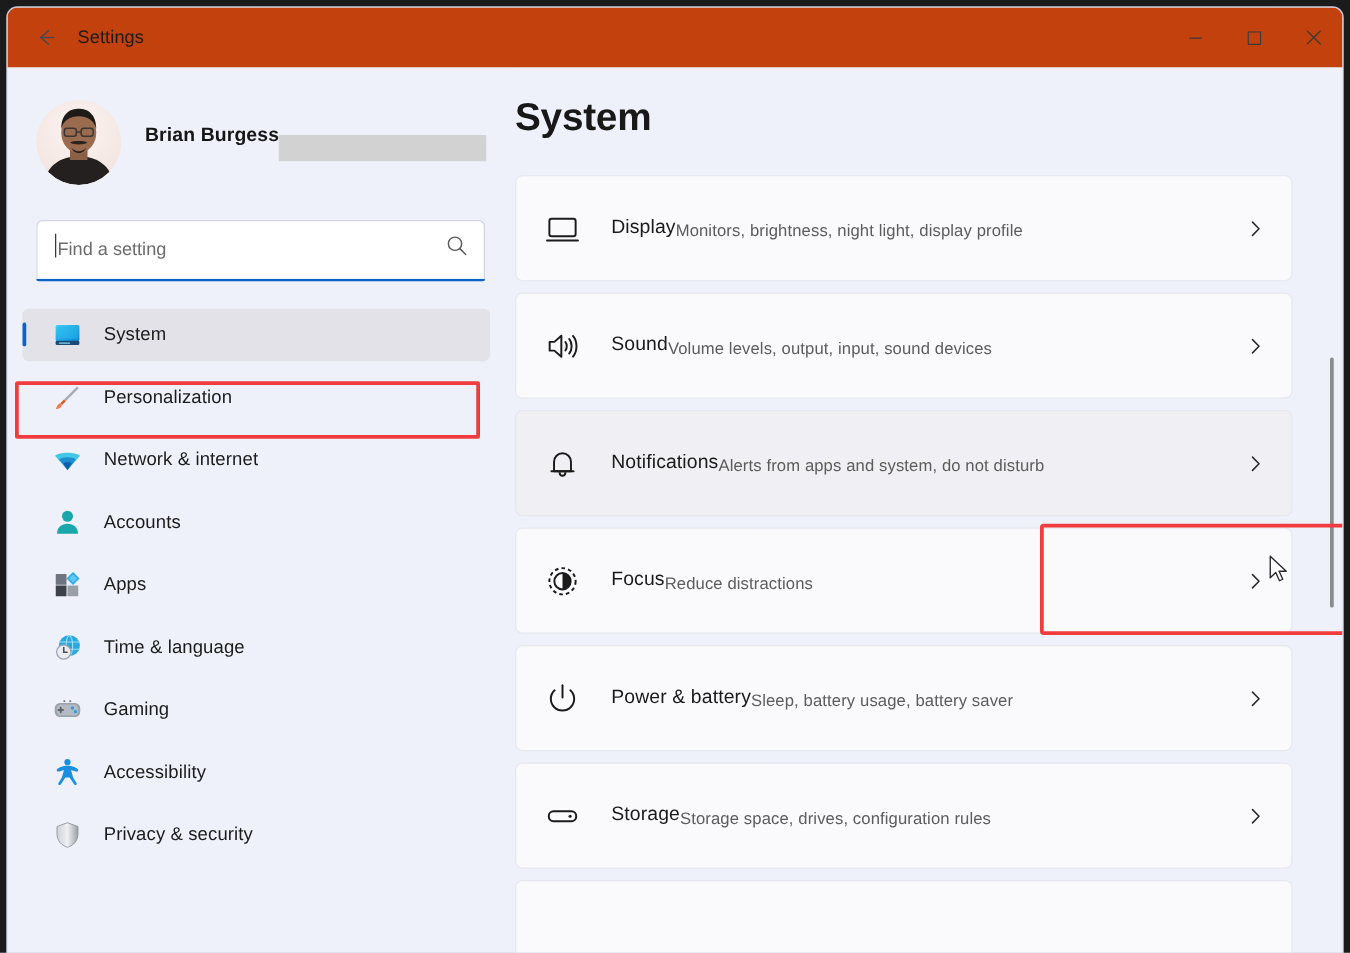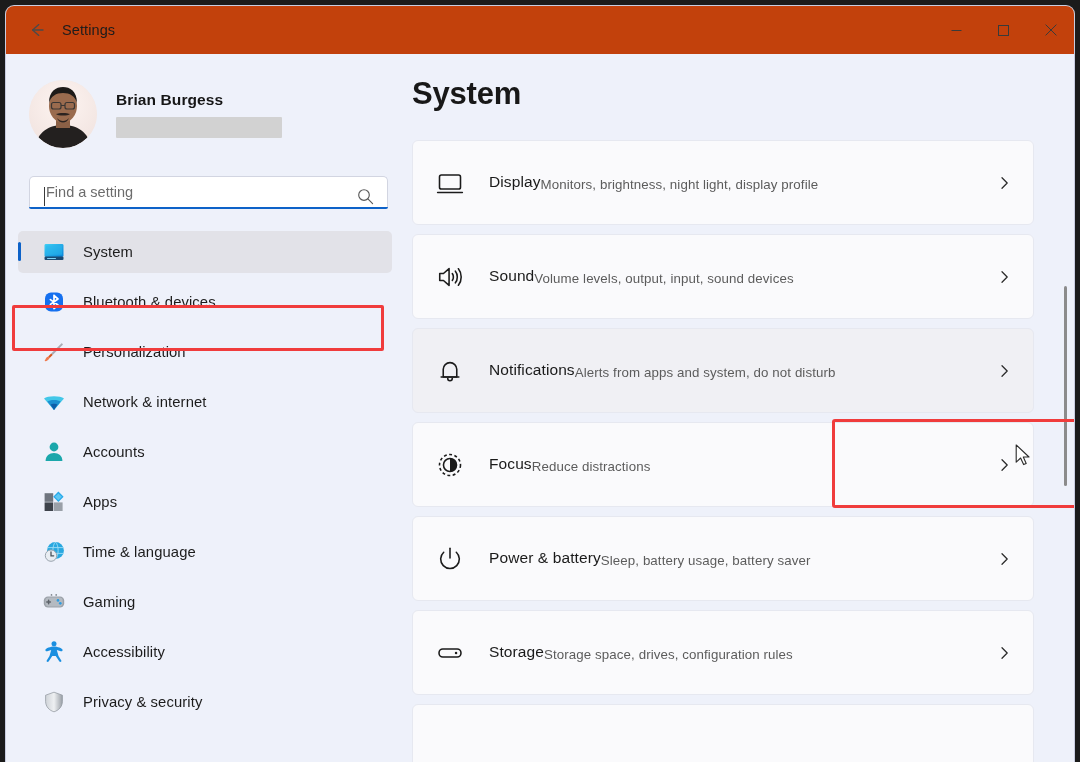--- a/index.html
+++ b/index.html
@@ -95,21 +95,21 @@
     border-radius: 50%;
     overflow: hidden;
     flex: 0 0 68px;
     background: #f3e9e6;
     position: relative;
   }
   #avatar svg { display: block; }
   #account-text {
     margin-left: 19px;
     display: flex;
-    flex-direction: column;
+    flex-direction: row;
     justify-content: center;
   }
   #account-name {
     font-size: 15.5px;
     font-weight: bold;
     color: #161616;
     letter-spacing: .1px;
   }
   #account-redaction {
     margin-top: 8px;
@@ -120,21 +120,21 @@
   }
 
   
   #search-wrap {
     position: relative;
     margin: 25px 0 0 23px;
     width: 359px;
   }
   #search-box {
     position: relative;
-    height: 31px;
+    height: 47px;
     background: #ffffff;
     border: 1px solid #d2d5e1;
     border-bottom: none;
     border-radius: 5px 5px 0 0;
     display: flex;
     align-items: center;
     box-sizing: border-box;
   }
   #search-underline {
     height: 2px;
@@ -446,29 +446,20 @@
         <rect x="4" y="5.4" width="16" height="9.4" rx=".6" fill="#2ab6ec" opacity=".55"></rect>
         <rect x="2.5" y="16.6" width="19" height="3.4" rx="1.1" fill="#1b4a73"></rect>
         <rect x="5" y="18" width="9" height="1" rx=".5" fill="#7fd4f7"></rect>
               </svg>
             </div>
             <div class="nav-label">System</div>
           </div>
           <div class="nav-item">
             <div class="nav-icon">
               <svg width="24" height="24" viewBox="0 0 24 24">
-                <rect x="3" y="2.5" width="18" height="19" rx="6" fill="#1570ef"></rect>
-        <path d="M12 5.4 v13.2 M12 5.4 L16 9 L8.4 14.4 M12 18.6 L16 15 L8.4 9.6" fill="none" stroke="#fff" stroke-width="1.7" stroke-linecap="round" stroke-linejoin="round"></path>
-              </svg>
-            </div>
-            <div class="nav-label">Bluetooth &amp; devices</div>
-          </div>
-          <div class="nav-item">
-            <div class="nav-icon">
-              <svg width="24" height="24" viewBox="0 0 24 24">
                 <path d="M19.6 3.2 L21 4.6 L10.6 15 L9.2 13.6 Z" fill="#a9acb4"></path>
         <path d="M18.4 2 L21 4.6 L19.6 3.2 Z" fill="#777b84"></path>
         <path d="M9.2 13.6 L10.6 15 L7.6 18 L6.2 16.6 Z" fill="#d9581f"></path>
         <path d="M6.2 16.6 L7.6 18 C6.6 20.4 4 21.6 2.6 21 C3.6 19.6 3.8 17.4 6.2 16.6 Z" fill="#ef7a4e"></path>
               </svg>
             </div>
             <div class="nav-label">Personalization</div>
           </div>
           <div class="nav-item">
             <div class="nav-icon">

